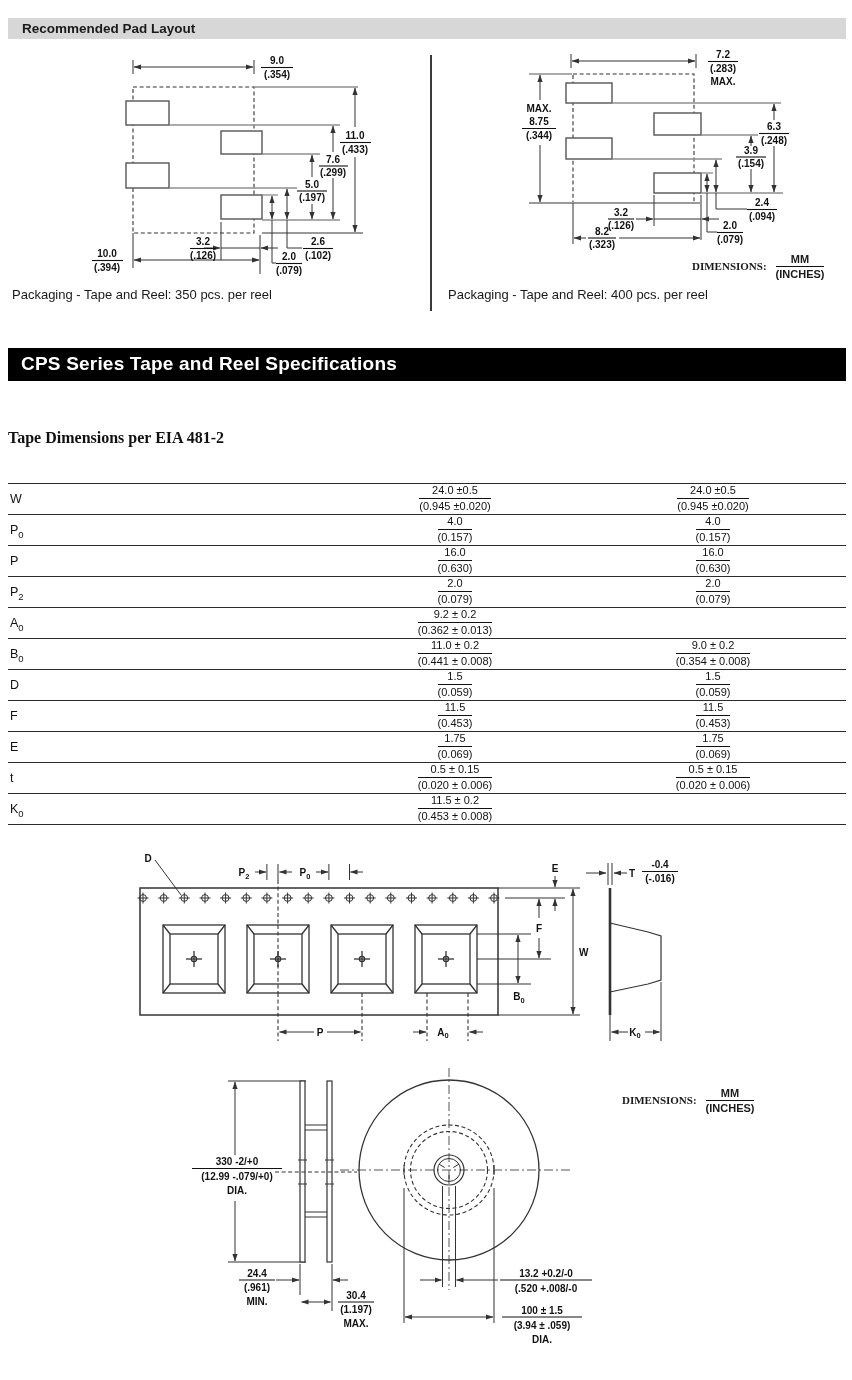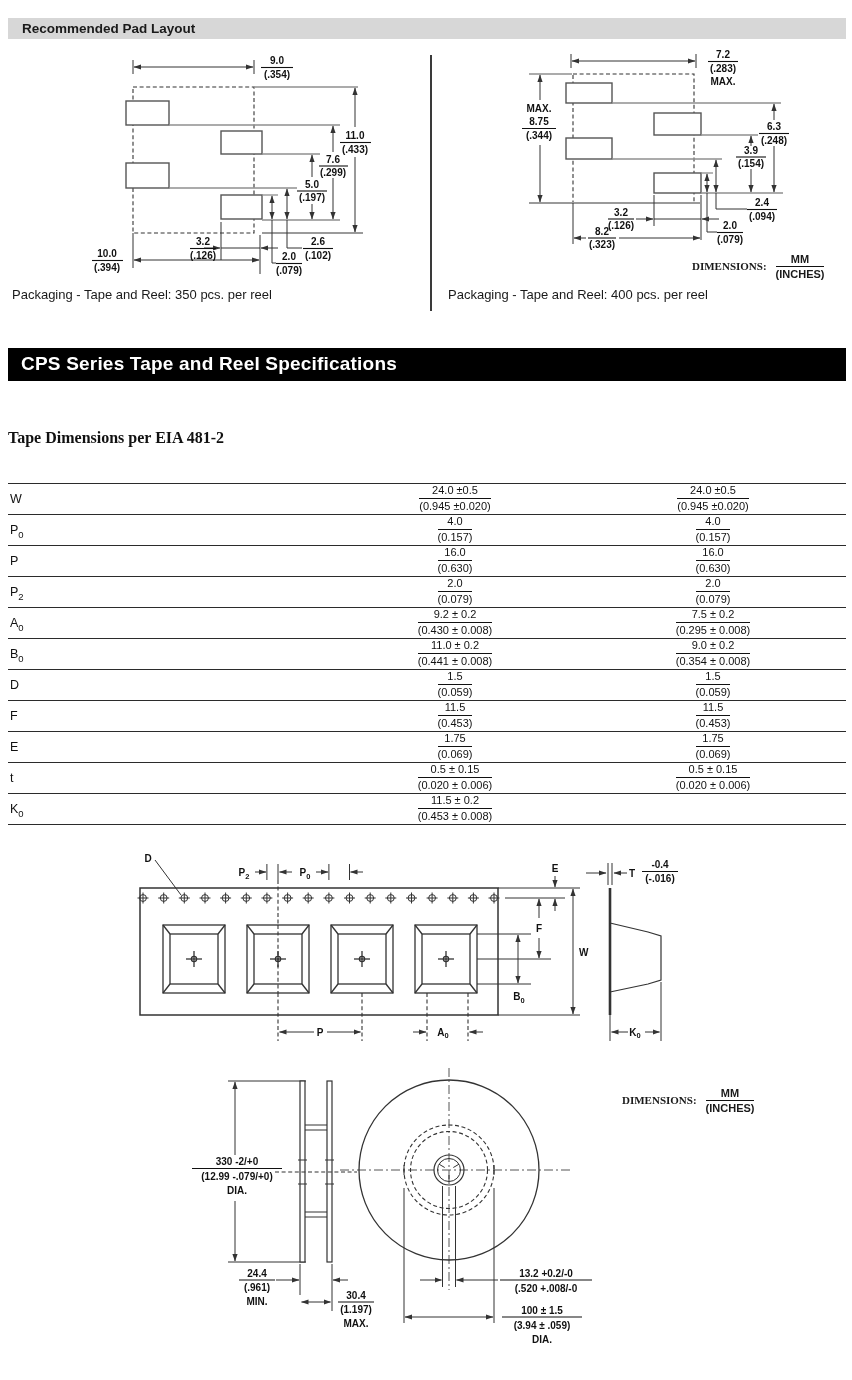--- a/index.html
+++ b/index.html
@@ -281,27 +281,21 @@
             <span class="mm">2.0</span>
             <span class="in">(0.079)</span>
           </span>
         </div>
     </div>
     <div class="trow">
       <div class="tlabel"><span>A</span><sub>0</sub></div>
       <div class="tval">
           <span class="frac">
             <span class="mm">9.2 ± 0.2</span>
-            <span class="in">(0.430 ± 0.008)</span>
-          </span>
-        </div>
-      <div class="tval">
-          <span class="frac">
-            <span class="mm">7.5 ± 0.2</span>
-            <span class="in">(0.295 ± 0.008)</span>
+            <span class="in">(0.362 ± 0.013)</span>
           </span>
         </div>
     </div>
     <div class="trow">
       <div class="tlabel"><span>B</span><sub>0</sub></div>
       <div class="tval">
           <span class="frac">
             <span class="mm">11.0 ± 0.2</span>
             <span class="in">(0.441 ± 0.008)</span>
           </span>

